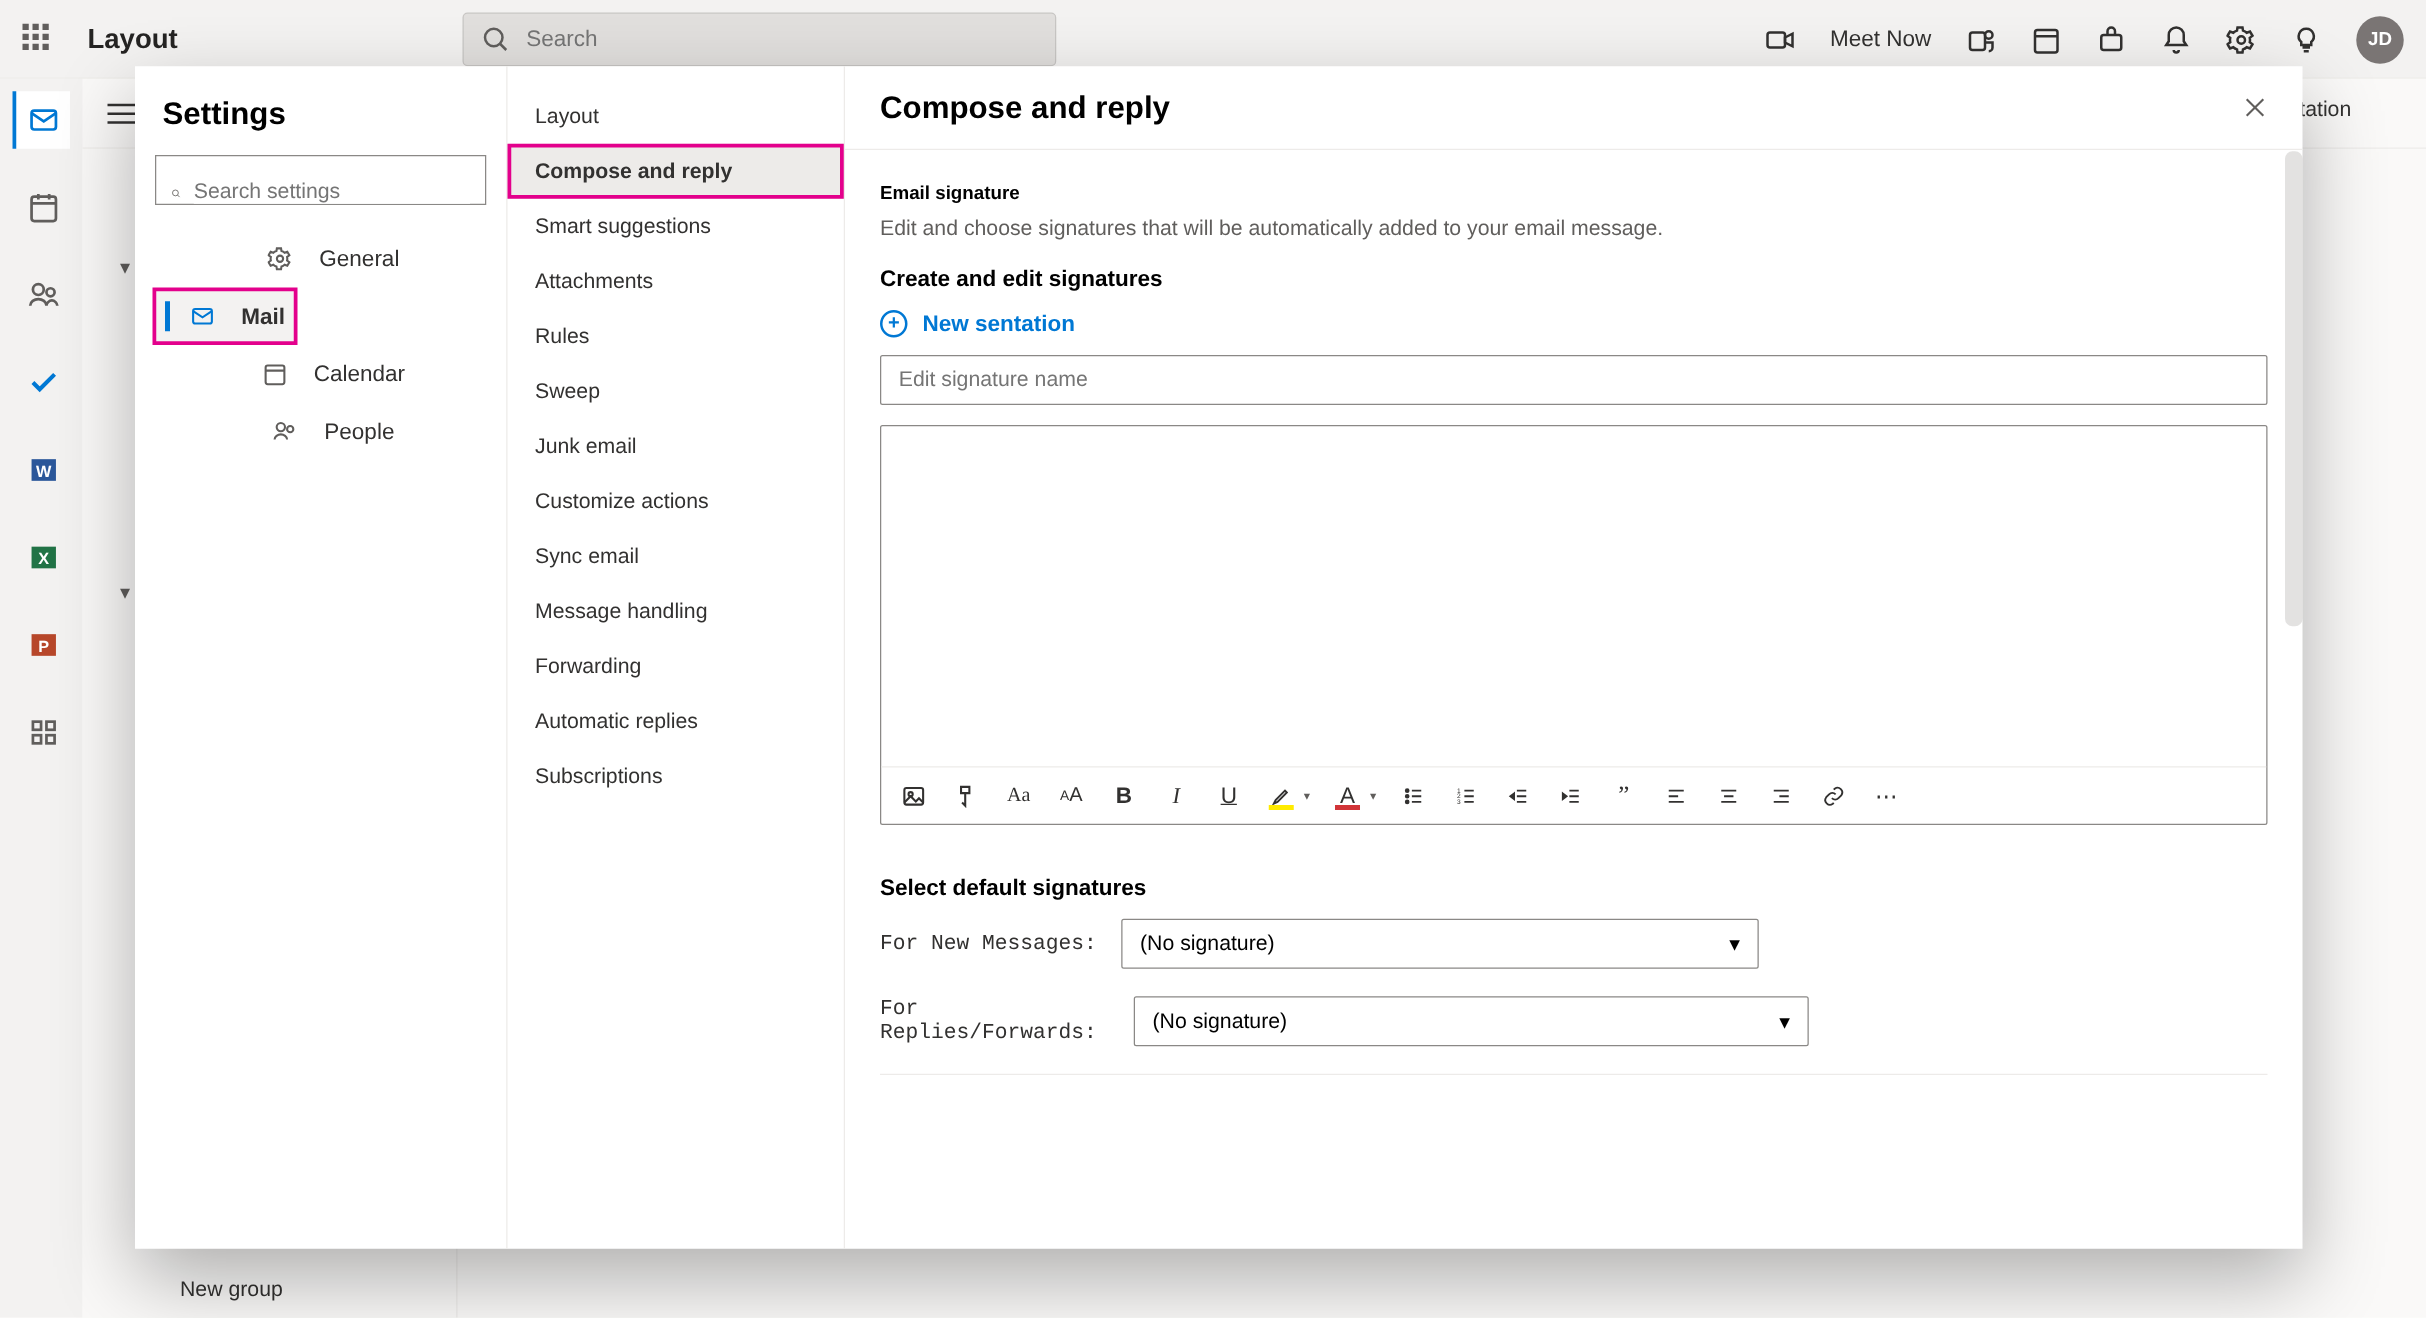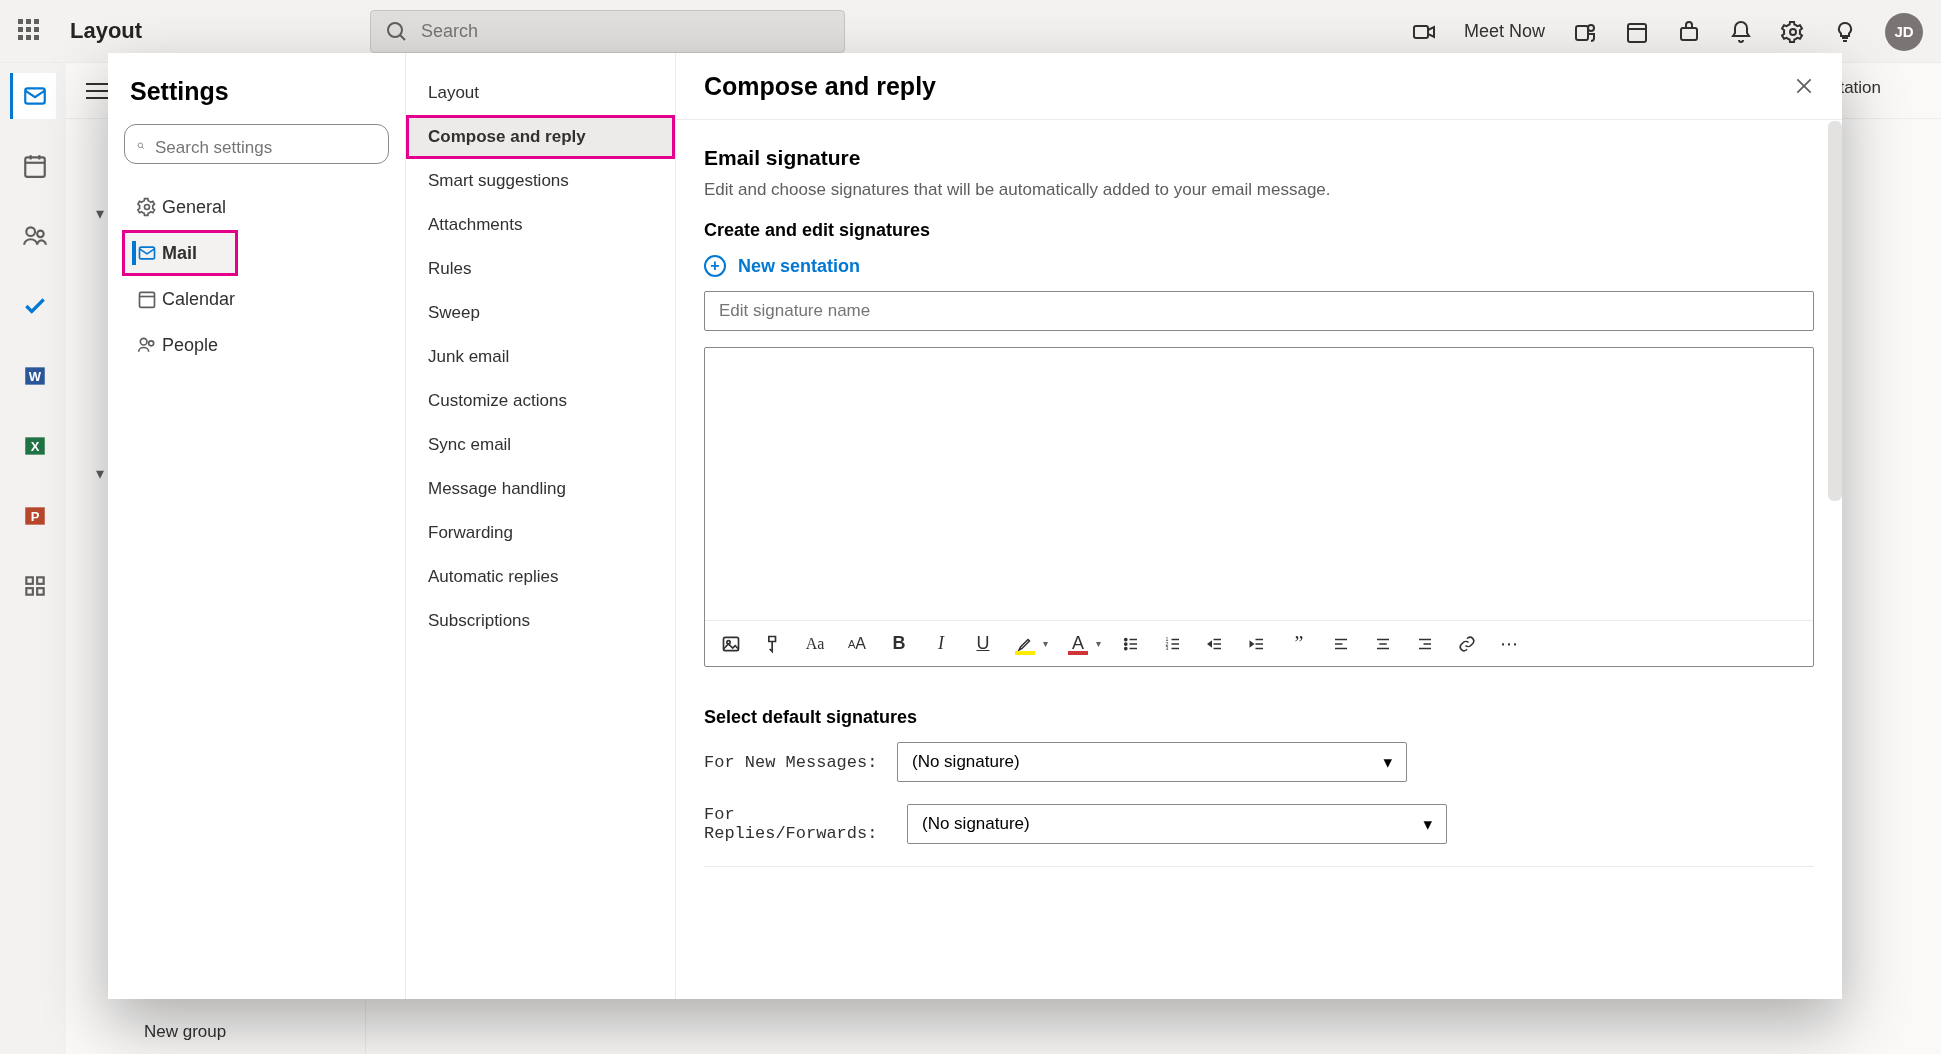--- a/index.html
+++ b/index.html
@@ -33,44 +33,44 @@
   
   .foldertree { position: absolute; top: 119px; left: 66px; width: 300px; bottom: 0; background: #faf9f8; border-right: 1px solid #edebe9; }
   .tree-chev { position: absolute; left: 30px; top: 85px; color: #605e5c; }
   .tree-chev2 { position: absolute; left: 30px; top: 345px; color: #605e5c; }
   .newgroup { position: absolute; left: 78px; top: 903px; color: #323130; font-size: 17px; }
 
   
   .modal { position: absolute; top: 53px; left: 108px; width: 1734px; height: 946px; background: #fff; box-shadow: 0 25px 60px rgba(0,0,0,0.3); display: flex; }
   .col1 { width: 298px; border-right: 1px solid #edebe9; padding: 24px 16px; }
   .settings-h { font-size: 25px; font-weight: 600; margin-bottom: 18px; padding-left: 6px; }
-  .search-settings { display: flex; align-items: flex-start; border: 1px solid #8a8886; border-radius: 12px; height: 40px; padding: 13px 12px; color: #605e5c; }
+  .search-settings { display: flex; align-items: flex-end; border: 1px solid #8a8886; border-radius: 0; height: 40px; padding: 0 12px; color: #605e5c; }
   .search-settings input { border: none; outline: none; margin-left: 10px; font-size: 17px; flex: 1; }
   .cat-list { margin-top: 22px; display: flex; flex-direction: column; gap: 4px; }
-  .cat-item { display: flex; align-items: center; height: 42px; padding: 0 8px; border-radius: 2px; font-size: 18px; color: #323130; gap: 4px; }
+  .cat-item { display: flex; align-items: center; height: 42px; padding: 0 8px; border-radius: 2px; font-size: 18px; color: #323130; gap: 20px; justify-content: center; }
   .cat-item .cicon { width: 22px; height: 22px; display: flex; align-items: center; justify-content: center; color: #605e5c; }
   .cat-item.selected { background: #f3f2f1; font-weight: 600; }
   .cat-item.selected .cicon { color: #0078d4; }
   .cat-item .bar { width: 4px; height: 24px; background: transparent; margin-right: -4px; }
   .cat-item.selected .bar { background: #0078d4; }
   .hl-red { position: relative; }
   .hl-red::after { content: ""; position: absolute; inset: -2px; border: 3px solid #e3008c; pointer-events: none; }
 
   .col2 { width: 270px; border-right: 1px solid #edebe9; padding-top: 18px; }
   .sub-item { height: 44px; display: flex; align-items: center; padding: 0 22px; font-size: 17px; color: #323130; }
   .sub-item.selected { background: #edebe9; font-weight: 600; }
   .sub-item.hl-red::after { inset: 0; }
 
   .col3 { flex: 1; display: flex; flex-direction: column; }
   .panel-head { height: 67px; display: flex; align-items: center; justify-content: space-between; padding: 0 28px; border-bottom: 1px solid #edebe9; }
   .panel-title { font-size: 25px; font-weight: 600; }
   .close-x { font-size: 24px; color: #605e5c; cursor: pointer; }
 
   .panel-body { padding: 26px 28px; overflow-y: auto; flex: 1; }
-  .sec-h { font-size: 21px; font-weight: 600; margin-bottom: 10px; }
+  .sec-h { font-size: 15px; font-weight: 600; margin-bottom: 10px; }
   .sec-desc { font-size: 17px; color: #605e5c; margin-bottom: 20px; }
   .sec-sub { font-size: 18px; font-weight: 600; margin-bottom: 14px; }
   .newsig { display: flex; align-items: center; gap: 12px; color: #0078d4; font-size: 18px; font-weight: 600; margin-bottom: 14px; }
   .plus-circ { width: 22px; height: 22px; border: 2px solid #0078d4; border-radius: 50%; display: flex; align-items: center; justify-content: center; font-size: 16px; line-height: 1; }
   .name-input { width: 100%; height: 40px; border: 1px solid #8a8886; border-radius: 2px; padding: 16px 14px; font-size: 17px; margin-bottom: 16px; }
   .editor { width: 100%; height: 320px; border: 1px solid #8a8886; border-radius: 2px; display: flex; flex-direction: column; margin-bottom: 40px; }
   .editor-area { flex: 1; }
   .editor-toolbar { height: 46px; border-top: 1px solid #edebe9; display: flex; align-items: center; padding: 0 14px; gap: 18px; color: #323130; }
   .et-icon { width: 24px; height: 24px; display: flex; align-items: center; justify-content: center; font-size: 18px; }
   .et-hl { position: relative; }

